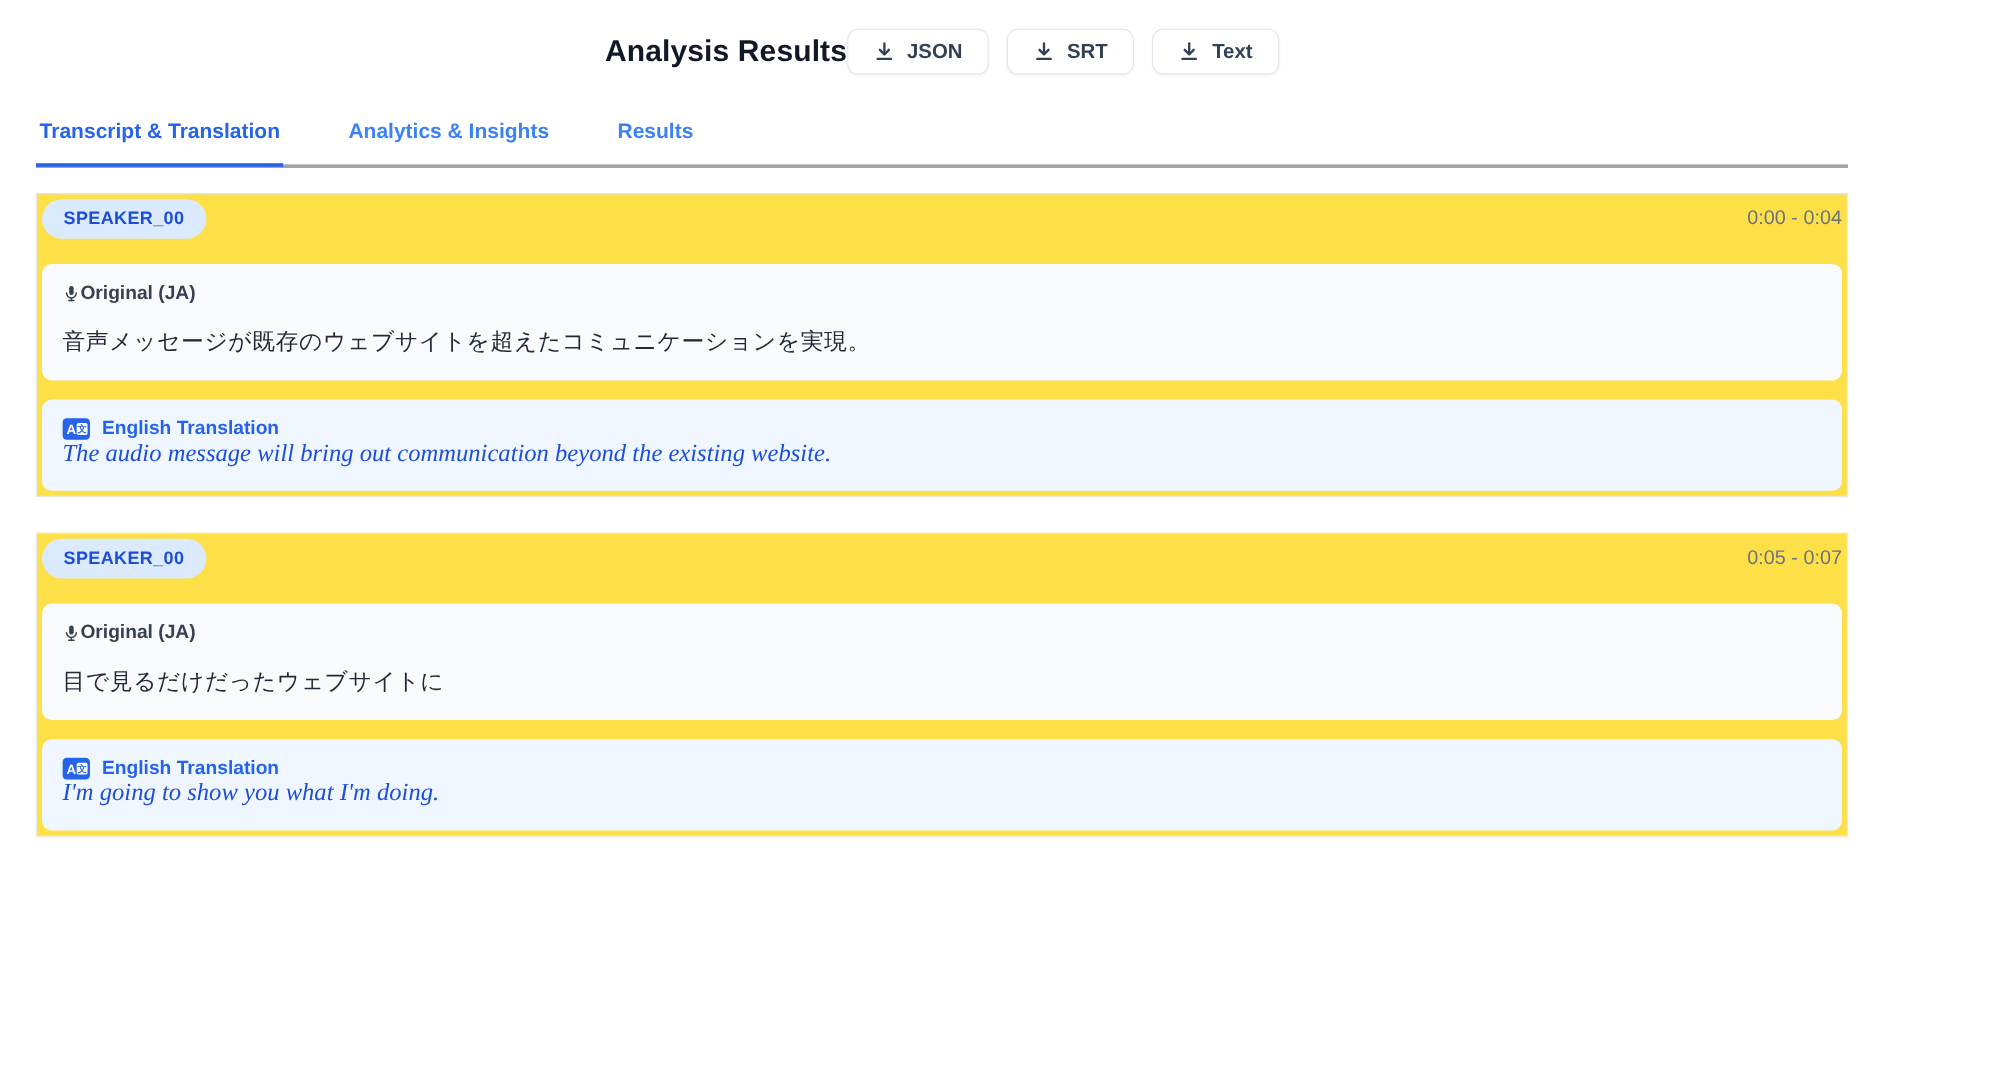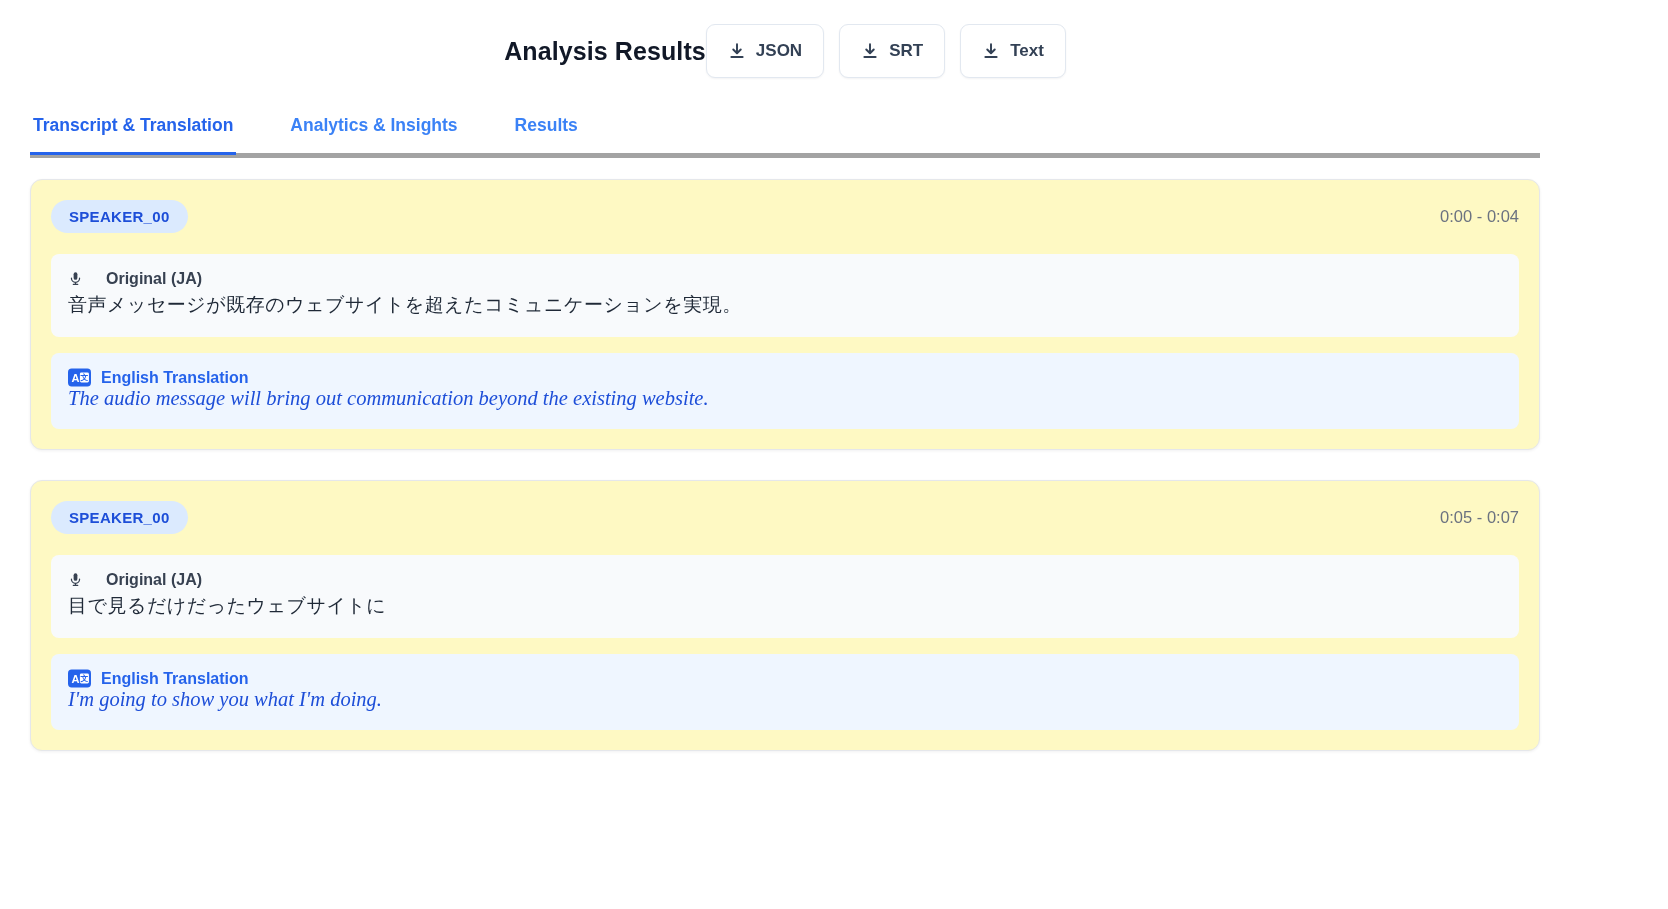--- a/index.html
+++ b/index.html
@@ -26,58 +26,58 @@
   }
   .export-group { display: flex; gap: 15px; }
   .export-btn {
     display: inline-flex;
     align-items: center;
     gap: 10px;
     background: #ffffff;
     border: 1px solid #e2e8f0;
     border-radius: 9px;
     padding: 0 21px;
-    height: 54px;
+    height: 38px;
     font-family: "Liberation Sans", sans-serif;
     font-size: 17px;
     font-weight: 600;
     color: #334155;
     cursor: pointer;
     box-shadow: 0 1px 2px rgba(16,24,40,0.05);
   }
   .export-btn svg { flex: 0 0 auto; }
 
   
   .tabbar {
     display: flex;
     gap: 51px;
     margin-top: 37px;
-    border-bottom: 5px solid #a3a3a3;
+    border-bottom: 3px solid #a3a3a3;
   }
   .tab {
     padding: 0 3px 16px 3px;
     font-size: 17.5px;
     font-weight: 600;
     color: #3b82f6;
     cursor: pointer;
     border-bottom: 3px solid transparent;
     margin-bottom: -2px;
   }
   .tab.active {
     color: var(--accent, #2563eb);
     border-bottom-color: var(--accent, #2563eb);
   }
 
   
   .card {
     margin-top: 21px;
-    background: #fef9c3;
+    background: #fde047;
     border: 1px solid #e5e7eb;
-    border-radius: 12px;
-    padding: 20px;
+    border-radius: 0;
+    padding: 4px;
     box-shadow: 0 1px 3px rgba(16,24,40,0.06);
   }
   .card + .card { margin-top: 30px; }
   .card-head {
     display: flex;
     justify-content: space-between;
     align-items: center;
   }
   .speaker-badge {
     display: inline-block;
@@ -98,30 +98,30 @@
     border-radius: 8px;
     padding: 15px 17px 19px 17px;
     margin-top: 21px;
   }
   .section.original { background: var(--original-bg, #f8fafc); }
   .section.translation { background: var(--translation-bg, #eff6ff); margin-top: 16px; }
 
   .sec-label {
     display: flex;
     align-items: center;
-    gap: 23px;
+    gap: 0;
     font-size: 16px;
     font-weight: 600;
     color: #374151;
   }
   .section.translation .sec-label { color: var(--accent, #2563eb); gap: 10px; }
   .icon { display: inline-flex; align-items: center; }
 
   .ja-text {
-    margin-top: 4px;
+    margin-top: 18px;
     font-size: 19px;
     color: #1f2937;
     letter-spacing: 0.5px;
   }
   .en-text {
     font-family: "Liberation Serif", serif;
     font-style: italic;
     font-size: 20.5px;
     color: var(--badge-text, #1d4ed8);
   }

